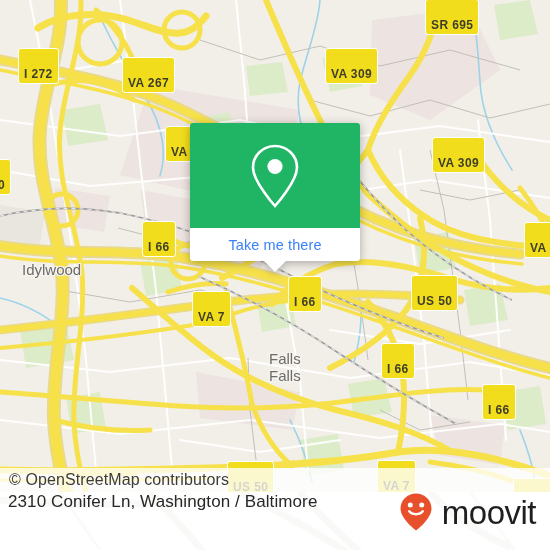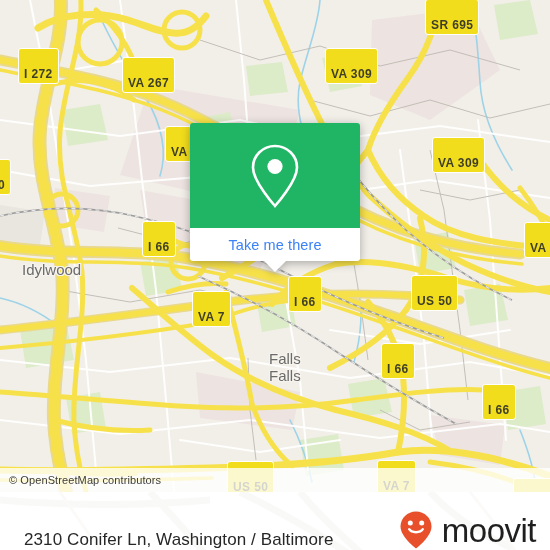--- a/index.html
+++ b/index.html
@@ -14,21 +14,21 @@
   .map{position:absolute;left:0;top:0;width:550px;height:492px;overflow:hidden;background:#F2EFE9;}
   .map svg{position:absolute;left:0;top:0;}
 
   
   .attribution{
     position:absolute;left:0;bottom:0;width:550px;height:24px;
     background:rgba(255,255,255,0.78);
     display:flex;align-items:center;
   }
   .attribution span{
-    font-size:11px;color:#3c3c3c;padding-left:9px;letter-spacing:0.1px;
+    font-size:16px;color:#3c3c3c;padding-left:9px;letter-spacing:0.1px;
   }
 
   
   .shield{
     position:absolute;
     background:#F2DD1C;
     border:1.6px solid #ffffff;
     border-radius:3px;
     color:#3f3f28;
     font-size:12px;
@@ -79,22 +79,22 @@
   }
 
   
   .footer{
     position:absolute;left:0;top:492px;width:550px;height:58px;
     background:#ffffff;overflow:hidden;
   }
   .footer-watermark{position:absolute;left:0;top:-492px;opacity:0.14;pointer-events:none;}
   .footer-inner{
     position:relative;height:100%;
-    display:flex;align-items:flex-end;justify-content:space-between;
-    padding:0 14px 0 24px;box-sizing:border-box;
+    display:flex;align-items:flex-start;justify-content:space-between;
+    padding:0 14px 0 8px;box-sizing:border-box;
   }
   .footer-address{font-size:17px;color:#272727;letter-spacing:0.1px;white-space:nowrap;}
   .brand{display:flex;align-items:center;gap:9px;}
   .brand-word{font-size:33px;color:#1f1f1f;letter-spacing:-0.5px;line-height:33px;}
 </style>
 </head>
 <body>
 
 <div id="root">
 

